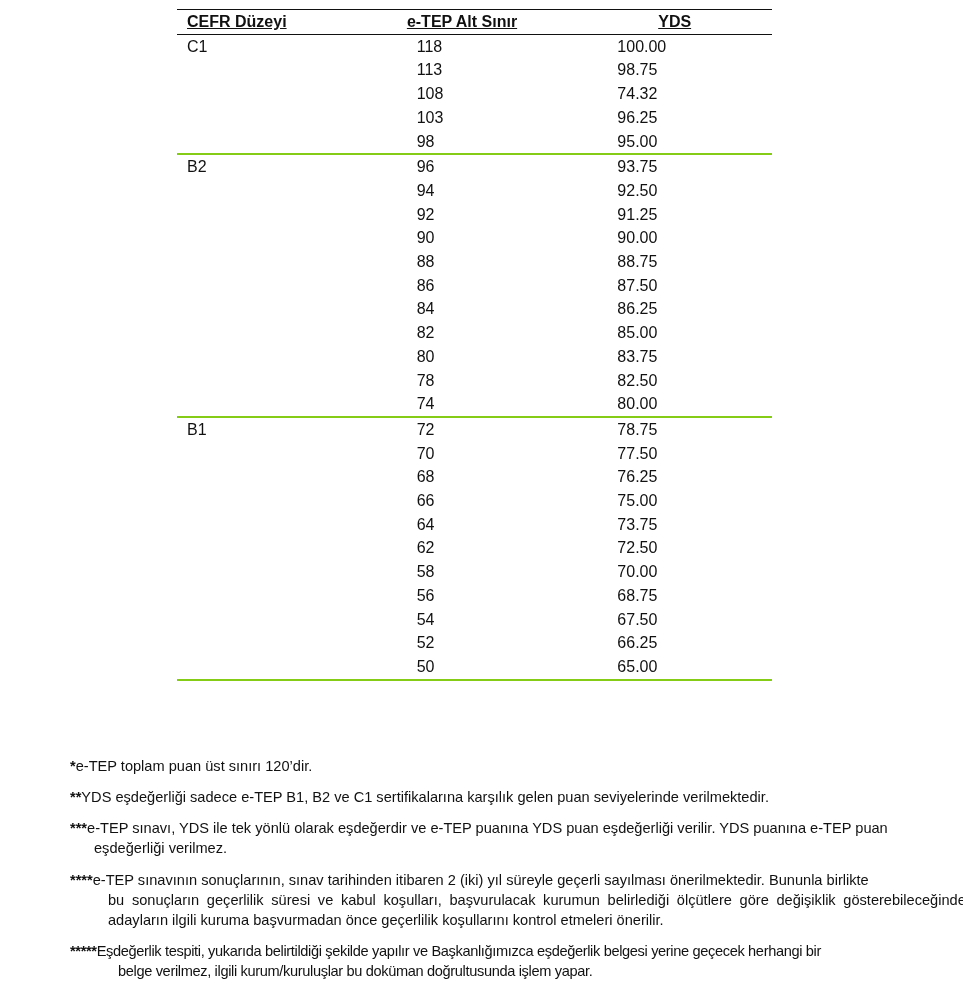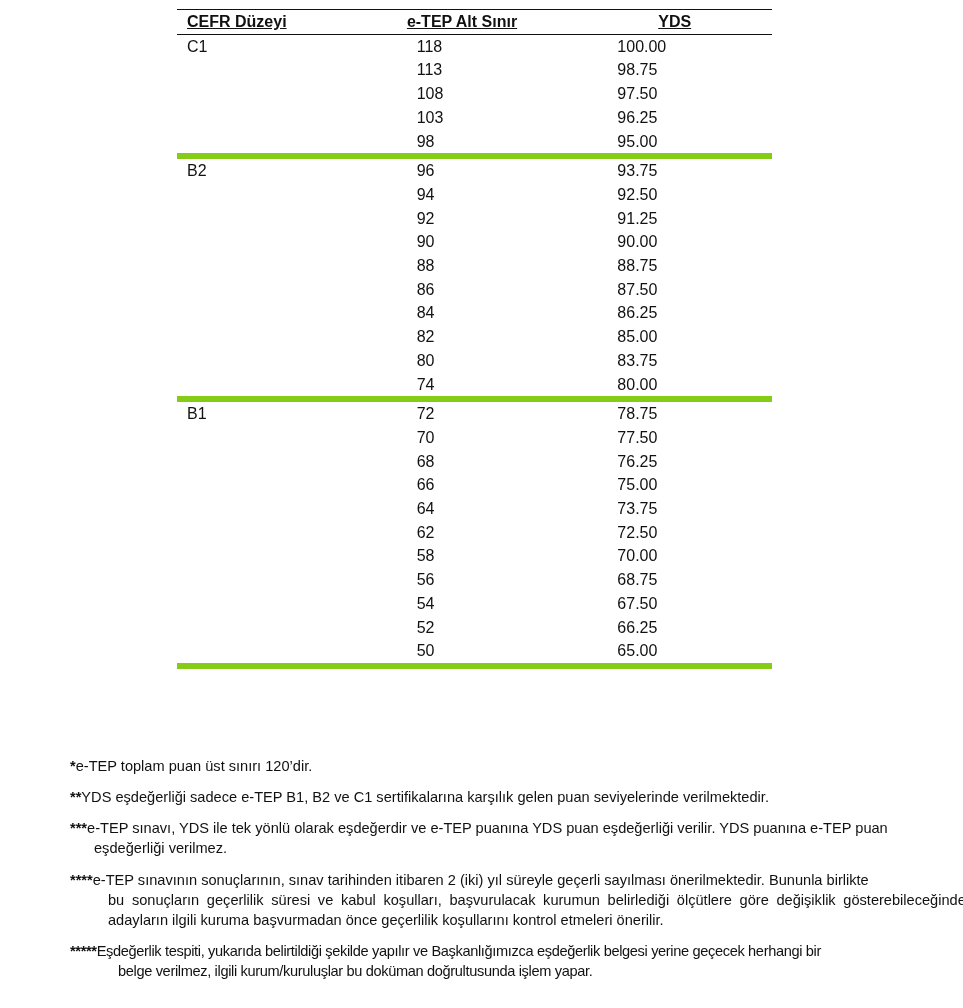--- a/index.html
+++ b/index.html
@@ -41,21 +41,21 @@
       line-height: 23.7px;
     }
     .col-level { width: 190px; text-align: left; padding-left: 10px !important; }
     .col-etep { width: 190px; text-align: center; }
     .col-yds { width: 215px; text-align: center; }
     th.col-level { text-align: left; }
     th.col-etep { text-align: center; padding-left: 50px !important; }
     th.col-yds { text-align: center; padding-left: 30px !important; }
     td.col-etep { padding-left: 90px !important; text-align: left; }
     td.col-yds { text-align: left; padding-left: 70px !important; }
-    tr.group-end td { border-bottom: 6px solid #84cc16; }
+    tr.group-end td { border-bottom: 2px solid #84cc16; }
 
     .notes {
       position: absolute;
       left: 22px;
       top: 756px;
       width: 908px;
       font-size: 14.6px;
       line-height: 20px;
       margin-left: 48px;
     }
@@ -97,21 +97,21 @@
           <td class="col-yds">100.00</td>
         </tr>
         <tr>
           <td class="col-level"></td>
           <td class="col-etep">113</td>
           <td class="col-yds">98.75</td>
         </tr>
         <tr>
           <td class="col-level"></td>
           <td class="col-etep">108</td>
-          <td class="col-yds">97.50</td>
+          <td class="col-yds">74.32</td>
         </tr>
         <tr>
           <td class="col-level"></td>
           <td class="col-etep">103</td>
           <td class="col-yds">96.25</td>
         </tr>
         <tr class="group-end">
           <td class="col-level"></td>
           <td class="col-etep">98</td>
           <td class="col-yds">95.00</td>
@@ -154,20 +154,25 @@
         <tr>
           <td class="col-level"></td>
           <td class="col-etep">82</td>
           <td class="col-yds">85.00</td>
         </tr>
         <tr>
           <td class="col-level"></td>
           <td class="col-etep">80</td>
           <td class="col-yds">83.75</td>
         </tr>
+        <tr>
+          <td class="col-level"></td>
+          <td class="col-etep">78</td>
+          <td class="col-yds">82.50</td>
+        </tr>
         <tr class="group-end">
           <td class="col-level"></td>
           <td class="col-etep">74</td>
           <td class="col-yds">80.00</td>
         </tr>
         <tr>
           <td class="col-level">B1</td>
           <td class="col-etep">72</td>
           <td class="col-yds">78.75</td>
         </tr>

